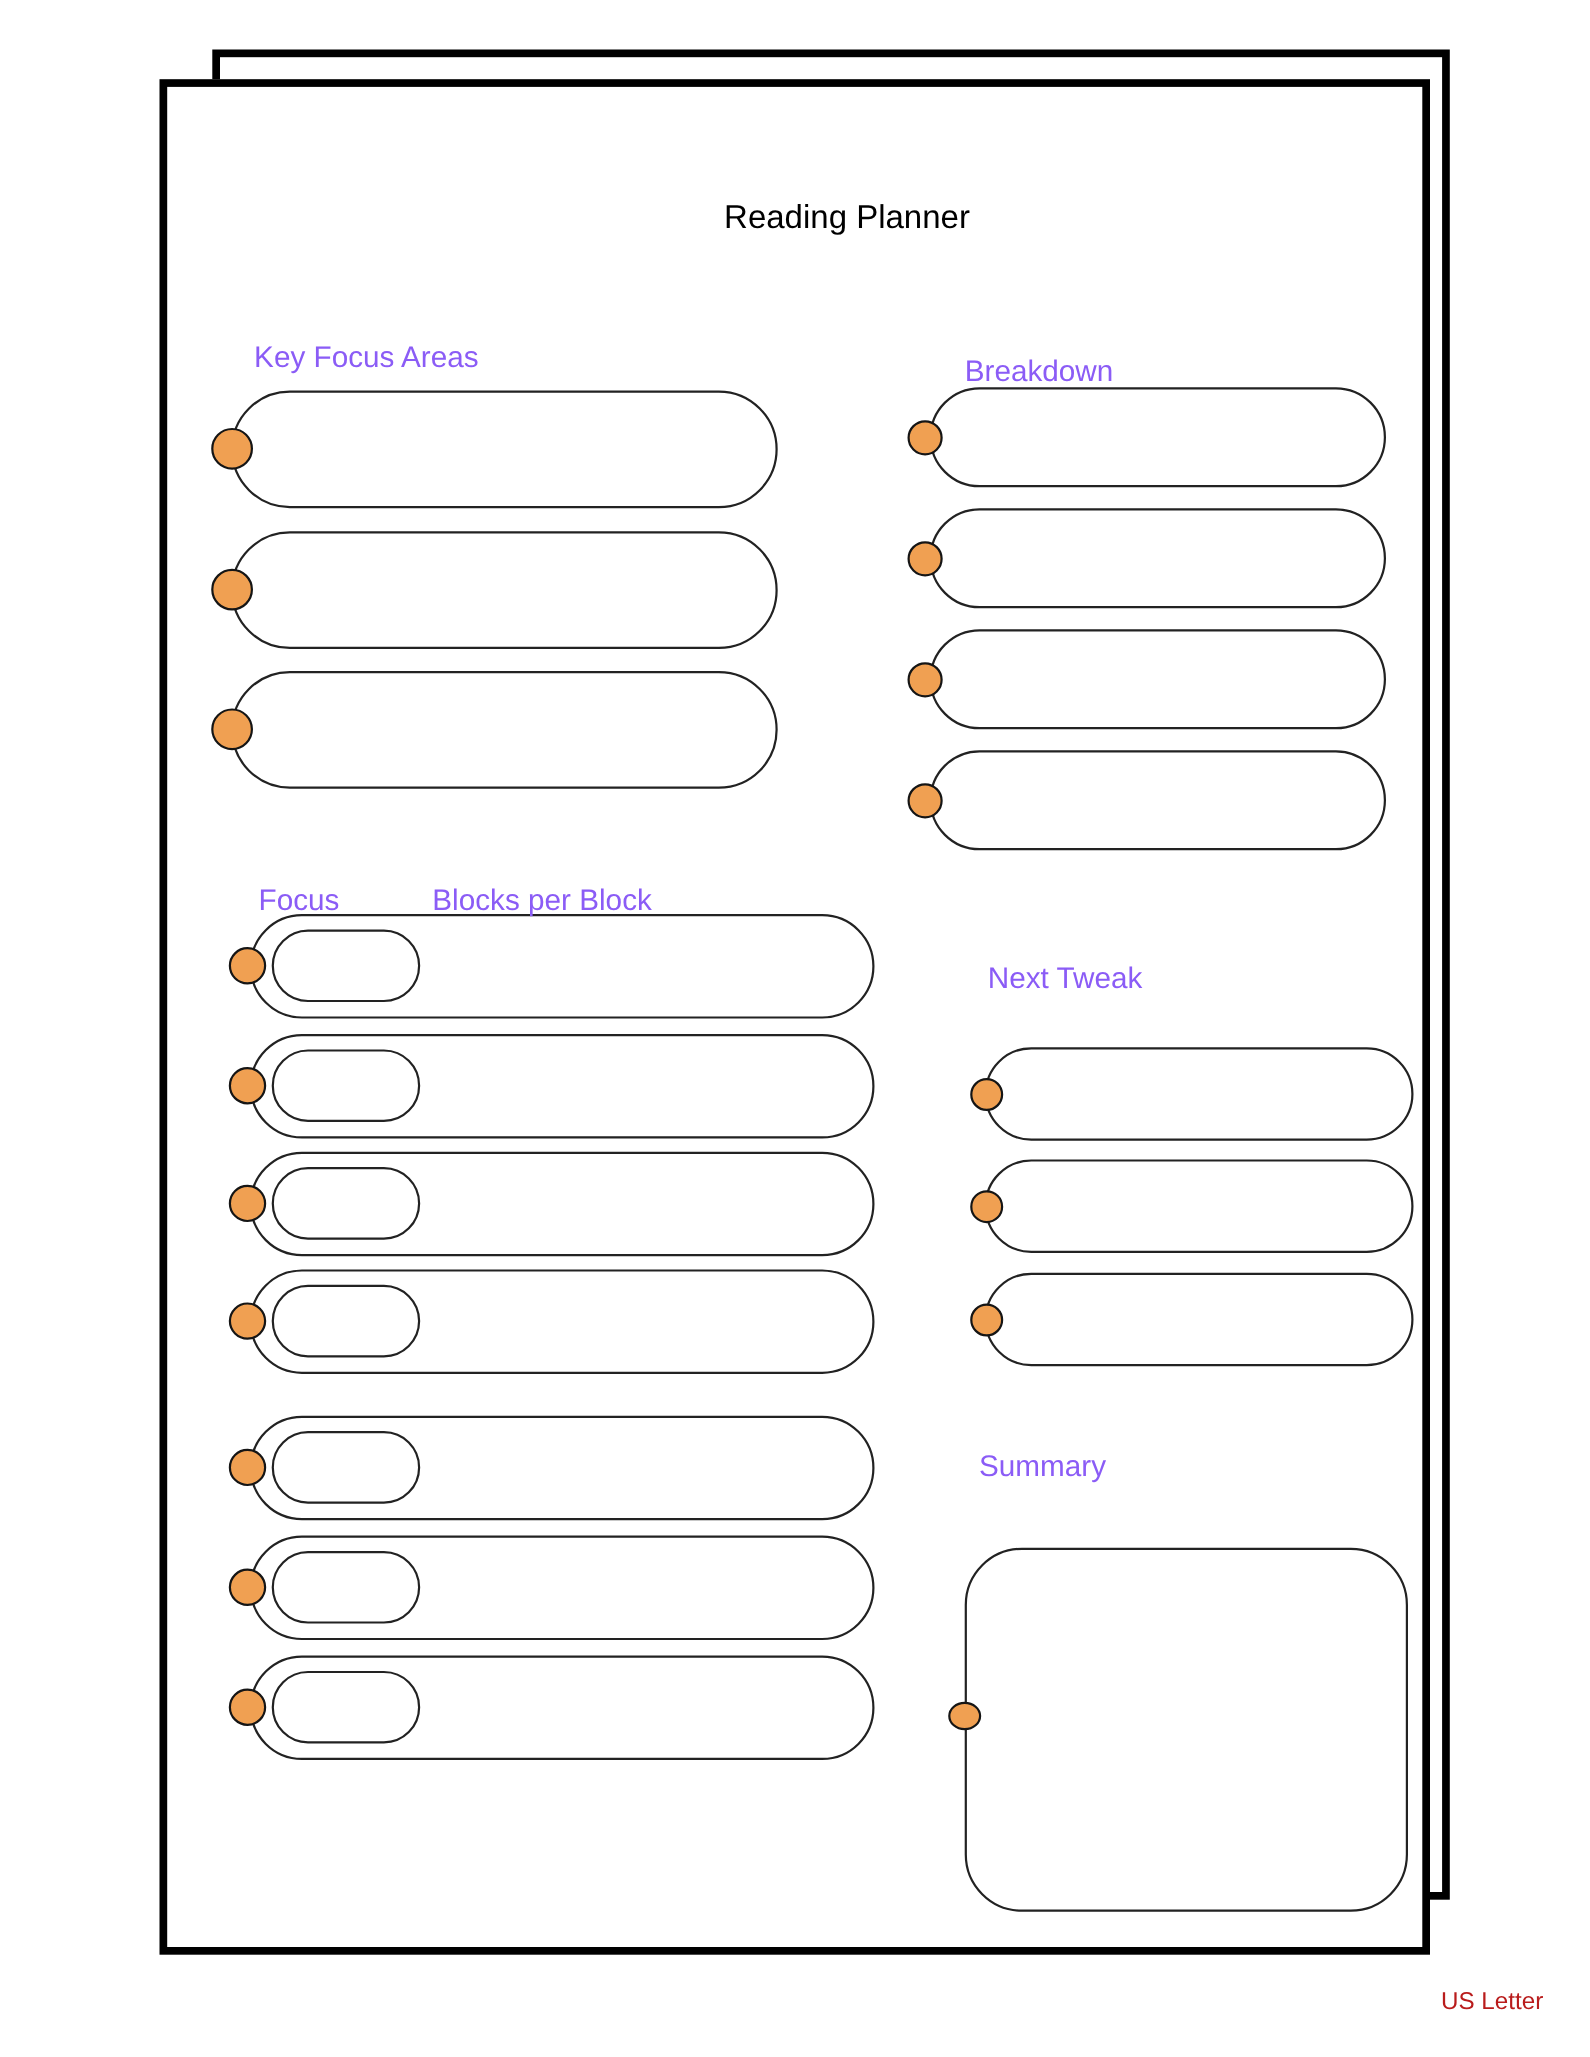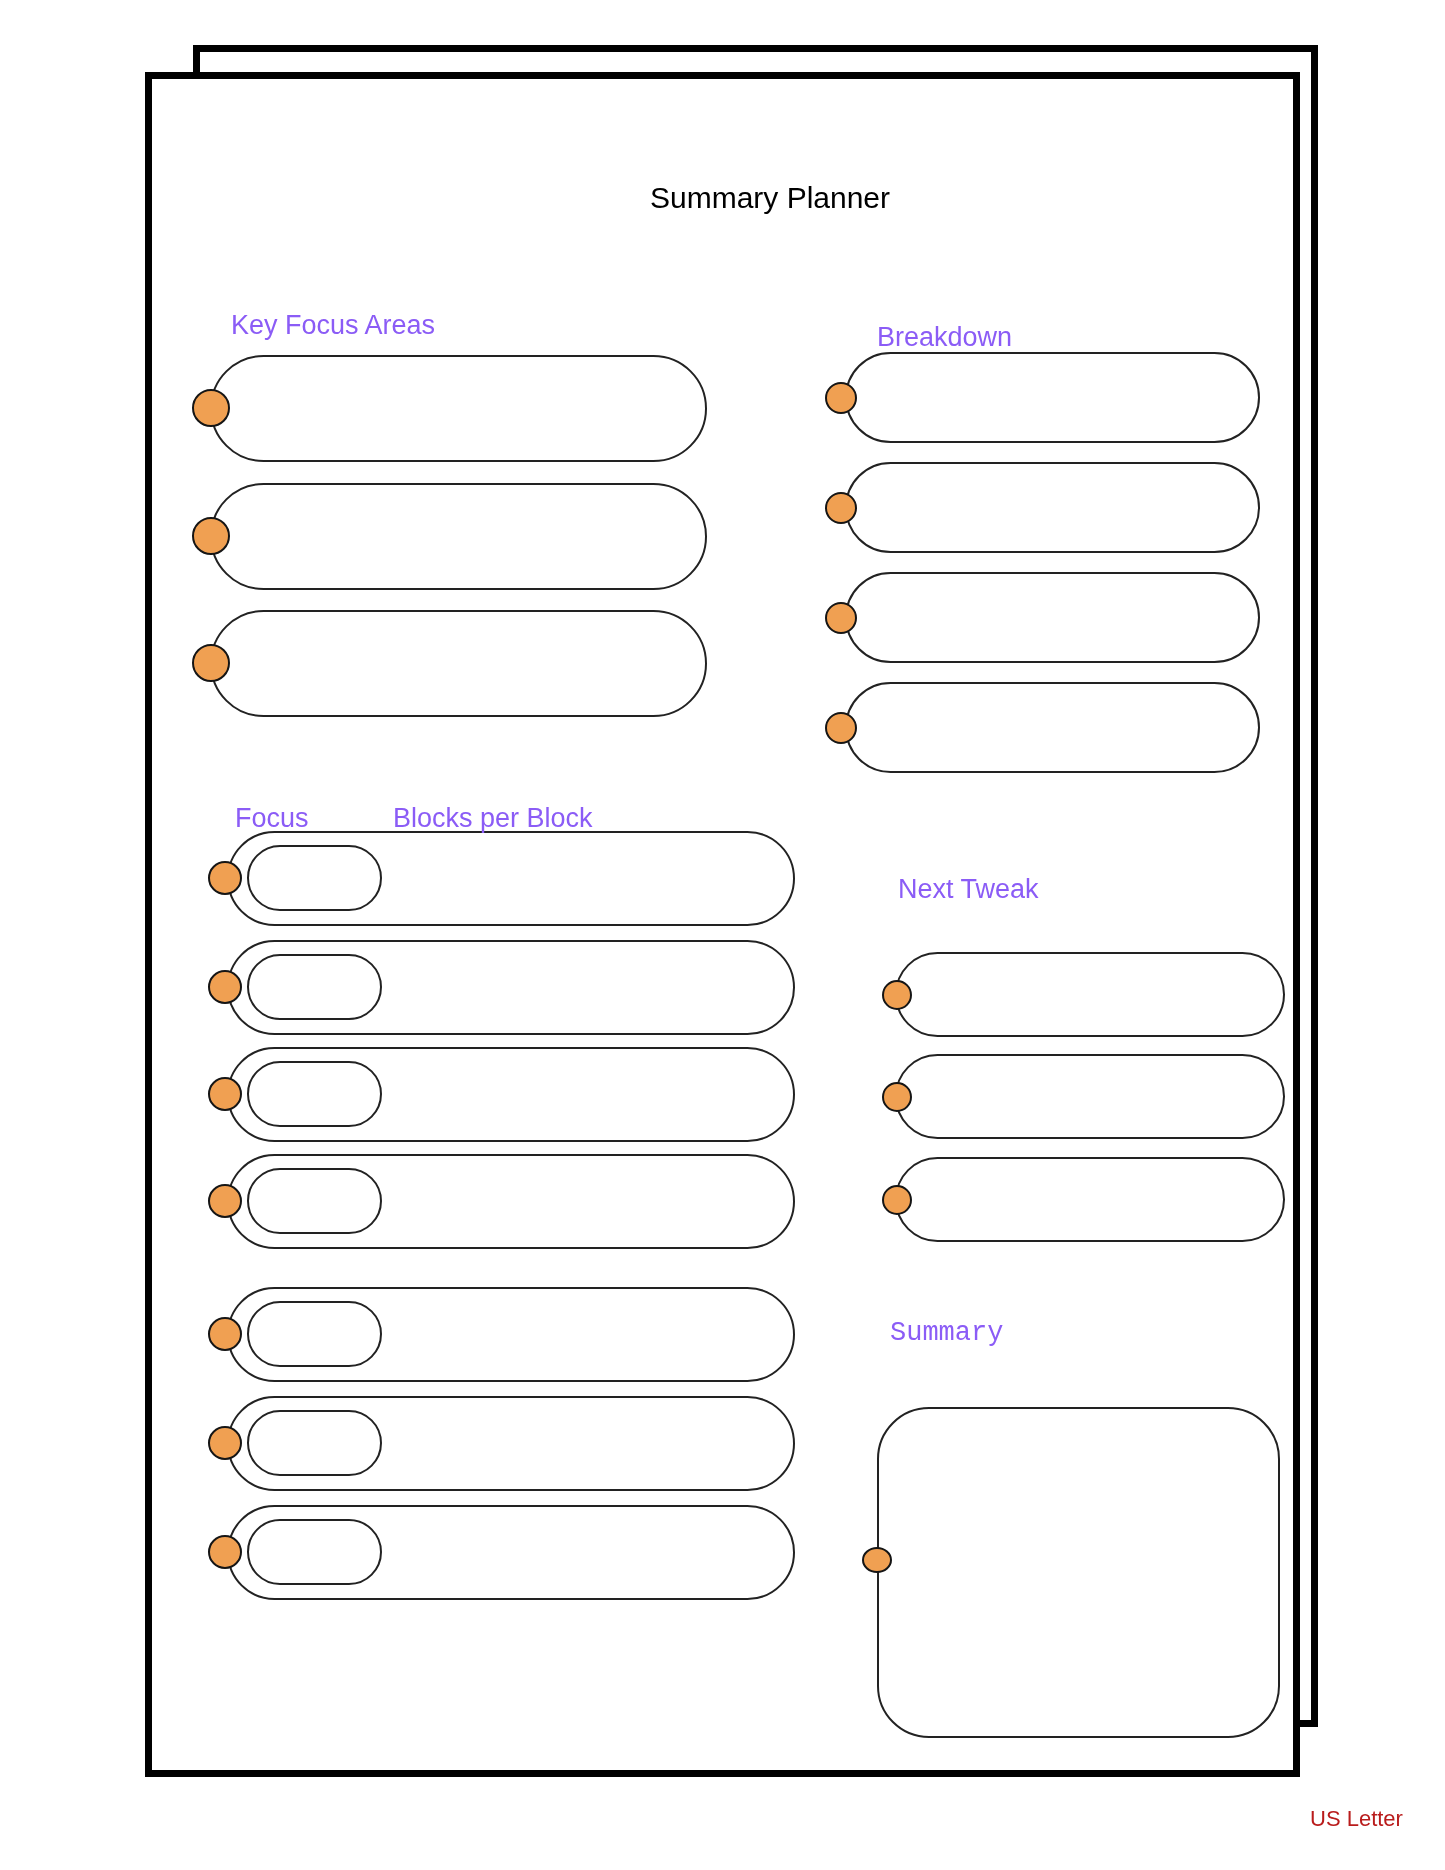--- a/index.html
+++ b/index.html
@@ -108,21 +108,21 @@
   #summary-dot { width: 30px; height: 26px; left: 862px; top: 1547px; }
 </style>
 </head>
 <body>
 
 <div id="canvas">
 
   <div id="sheet-back" class="sheet"></div>
   <div id="sheet-front" class="sheet"></div>
 
-  <div id="page-title">Summary Planner</div>
+  <div id="page-title">Reading Planner</div>
 
   <div class="heading" style="left:231px; top:310px;">Key Focus Areas</div>
   <div id="kf-1" class="pill kf-pill"></div>
   <div id="kf-2" class="pill kf-pill"></div>
   <div id="kf-3" class="pill kf-pill"></div>
   <div id="kfd-1" class="dot kf-dot"></div>
   <div id="kfd-2" class="dot kf-dot"></div>
   <div id="kfd-3" class="dot kf-dot"></div>
 
   <div class="heading" style="left:877px; top:322px;">Breakdown</div>
@@ -161,19 +161,19 @@
   <div id="bld-7" class="dot blk-dot"></div>
 
   <div class="heading" style="left:898px; top:874px;">Next Tweak</div>
   <div id="nt-1" class="pill nt-pill"></div>
   <div id="nt-2" class="pill nt-pill"></div>
   <div id="nt-3" class="pill nt-pill"></div>
   <div id="ntd-1" class="dot nt-dot"></div>
   <div id="ntd-2" class="dot nt-dot"></div>
   <div id="ntd-3" class="dot nt-dot"></div>
 
-  <div class="heading" style="left:890px; top:1318px;font-family:Liberation Mono, monospace;">Summary</div>
+  <div class="heading" style="left:890px; top:1318px;">Summary</div>
   <div id="summary-box" class="pill"></div>
   <div id="summary-dot" class="dot"></div>
 
   <div id="size-label">US Letter</div>
 
 </div>
 
 </body></html>

